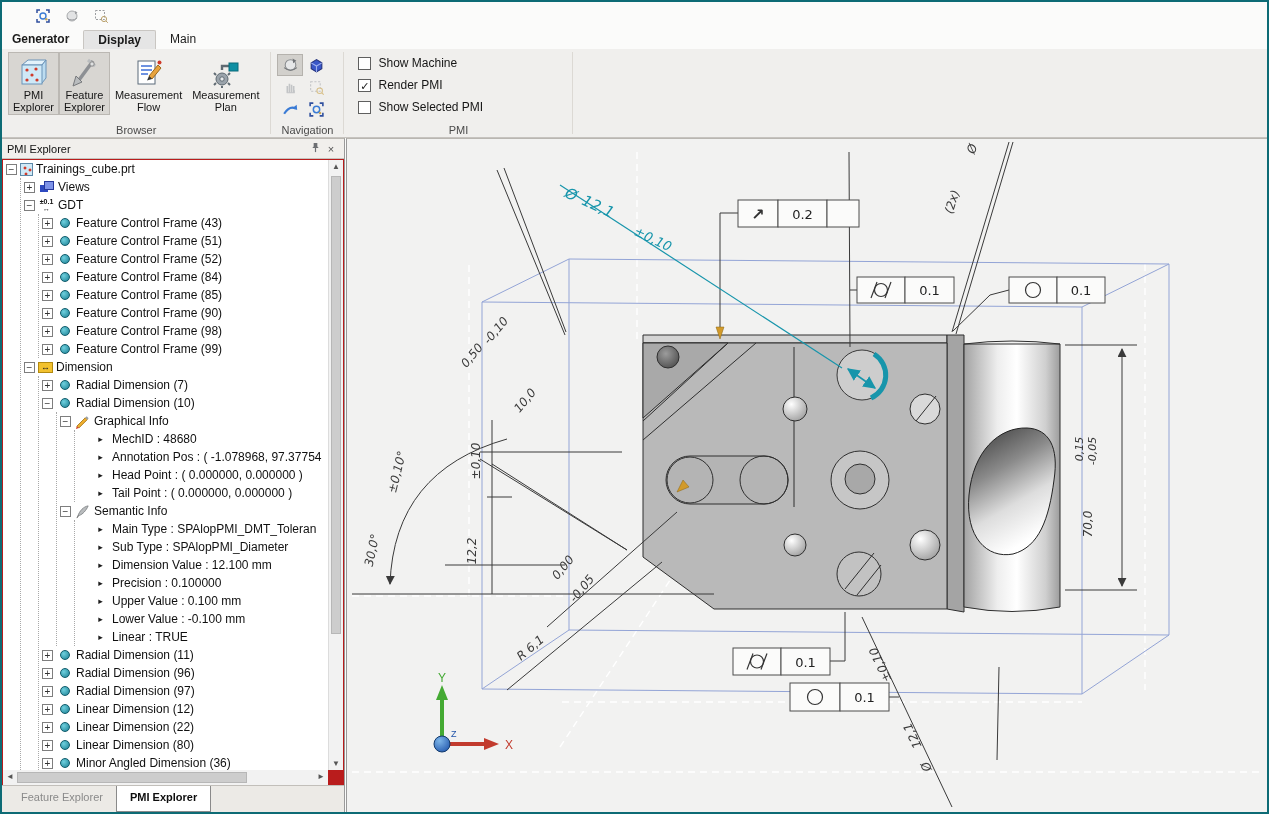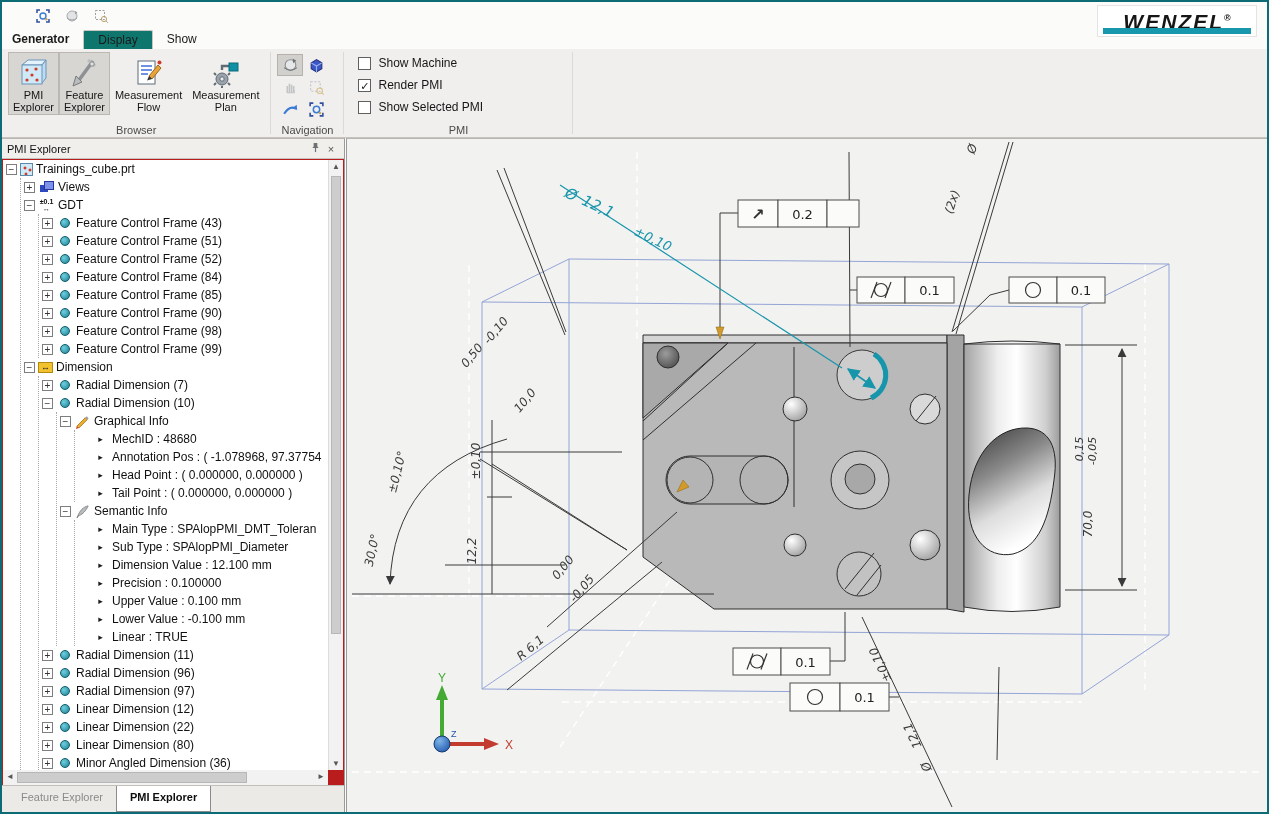--- a/index.html
+++ b/index.html
@@ -11,21 +11,21 @@
   .qat{display:flex;gap:12px;padding:5px 0 0 32px;}
   .qicon{width:17px;height:17px;display:flex;align-items:center;justify-content:center;}
   .logo{position:absolute;right:10px;top:3px;width:160px;height:32px;background:#fff;border:1px solid #e4e4e4;
     text-align:center;font-weight:bold;font-size:21px;font-style:italic;letter-spacing:2px;color:#161616;line-height:24px;}
   .logo sup{font-size:9px;font-style:normal;letter-spacing:0;}
   .logobar{position:absolute;left:5px;right:5px;bottom:2px;height:6px;background:#1898ac;}
   
   .tabrow{position:absolute;top:28px;left:0;height:19px;display:flex;padding-left:6px;font-size:12px;}
   .tab{padding:2px 14px 0;color:#1a1a1a;}
   .tab:first-child{font-weight:bold;padding-left:4px;}
-  .tab.active{background:#0f766e;border:1px solid #c9c6c2;border-bottom:none;border-radius:2px 2px 0 0;}
+  .tab.active{background:#e5e5e5;border:1px solid #c9c6c2;border-bottom:none;border-radius:2px 2px 0 0;font-weight:bold;}
   
   .ribbon{position:absolute;left:0;top:47px;width:100%;height:89px;background:#f0efed;border-bottom:1px solid #c6c3bf;display:flex;}
   .rgroup{position:relative;height:100%;padding:3px 6px 16px;}
   .glabel{position:absolute;bottom:1px;left:0;right:0;text-align:center;font-size:11px;color:#4a4a4a;}
   .gsep{width:1px;background:#dcd9d4;margin:3px 0;}
   .rbuttons{display:flex;align-items:flex-start;}
   .rbtn{display:flex;flex-direction:column;align-items:center;padding:3px 4px 1px;border:1px solid transparent;
     font-size:11px;line-height:12px;text-align:center;color:#161616;min-width:46px;}
   .rbtn.active{background:#d8d6d2;border-color:#bbb8b3;}
   .ricon{height:33px;display:flex;align-items:center;}
@@ -96,30 +96,26 @@
           </svg>
       </span>
       <span class="qicon">
         <svg width="16" height="16" viewBox="0 0 16 16">
             <rect x="2.5" y="2.5" width="9" height="9" fill="none" stroke="#9b9da0" stroke-dasharray="2 1.5"></rect>
             <circle cx="11" cy="11" r="2.6" fill="none" stroke="#b9a06a"></circle>
             <path d="M13 13 l1.8 1.8" stroke="#b9a06a"></path>
           </svg>
       </span>
     </div>
-    <div class="logo">
-      <span>WENZEL</span><sup>®</sup>
-      <div class="logobar" style="background: rgb(24, 152, 172);"></div>
-    </div>
   </div>
 
   <div class="tabrow">
       <div class="tab">Generator</div>
       <div class="tab active">Display</div>
-      <div class="tab">Show</div>
+      <div class="tab">Main</div>
     </div>
 
   <div class="ribbon">
     <div class="rgroup" style="min-width:252px;">
       <div class="rbuttons">
           <div class="rbtn active">
             <span class="ricon">
               <svg width="30" height="30" viewBox="0 0 30 30">
                 <path d="M4 7 L10 2 L28 2 L24 7 Z" fill="#e3f2fb" stroke="#6b93b8"></path>
                 <path d="M24 7 L28 2 L28 20 L24 25" fill="#bcdcf0" stroke="#6b93b8"></path>

